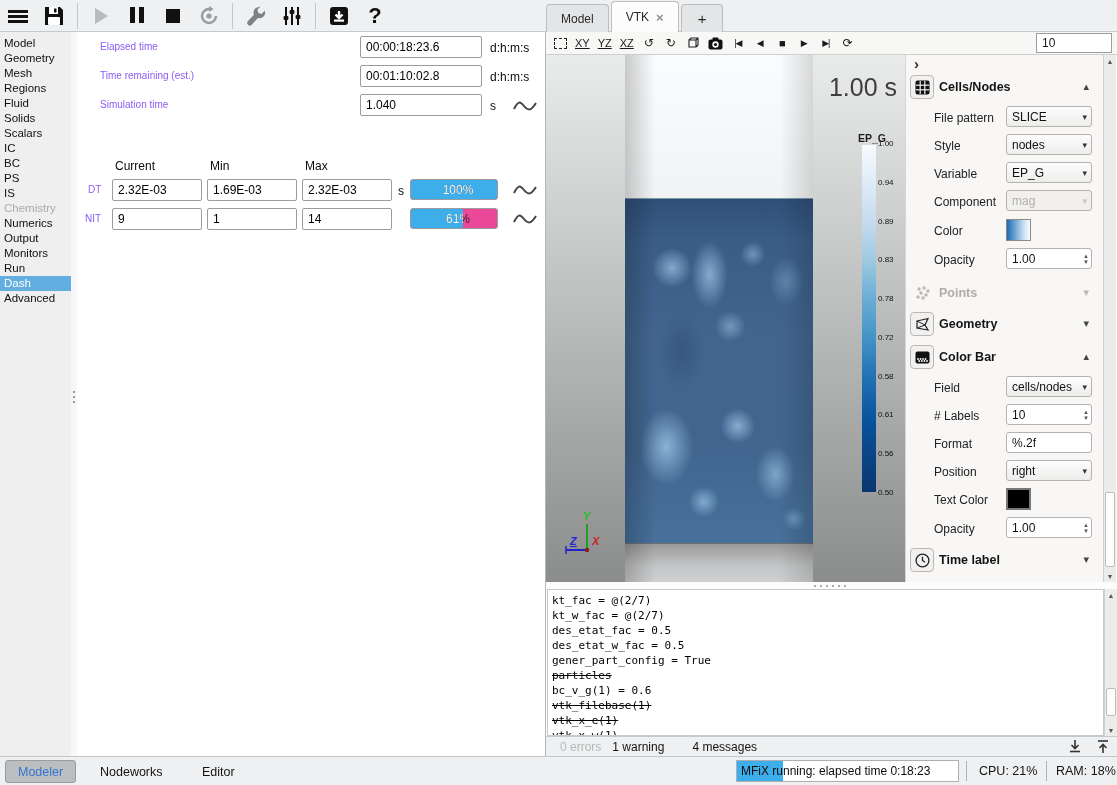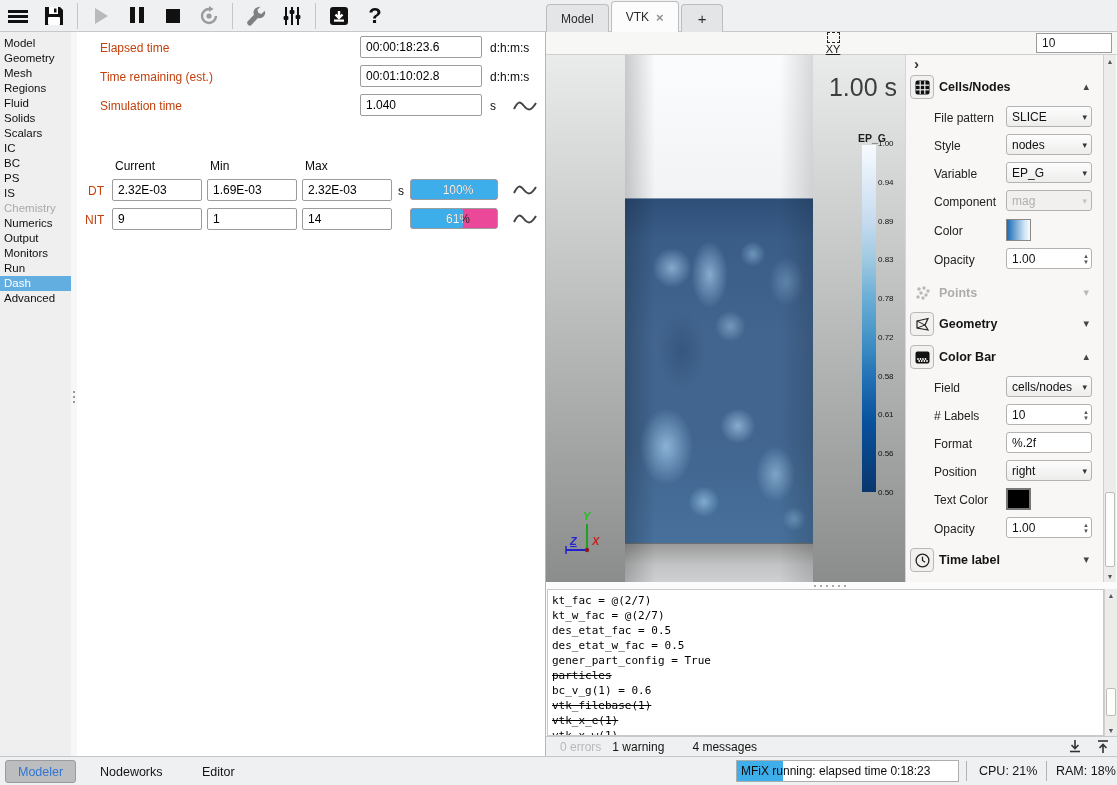--- a/index.html
+++ b/index.html
@@ -32,37 +32,37 @@
   .nav-item.sel { background:#63aee1; color:#fff; }
   .nav-item.dis { color:#a9aaab; }
   .nav-splitter { position:absolute; left:71px; top:32px; width:6px; height:724px; background:#f7f7f7; }
   .nav-splitter .dots { position:absolute; left:1px; top:358px; width:4px; height:14px;
       background:radial-gradient(circle 1px at 2px 2px,#9a9a9a 1px,transparent 1.5px),
                  radial-gradient(circle 1px at 2px 7px,#9a9a9a 1px,transparent 1.5px),
                  radial-gradient(circle 1px at 2px 12px,#9a9a9a 1px,transparent 1.5px); }
 
   
   .main-panel { position:absolute; left:77px; top:32px; width:463px; height:724px; background:#fff; }
-  .fieldlabel { position:absolute; left:23px; font-size:12px; color:#c2410c; }
+  .fieldlabel { position:absolute; left:23px; font-size:10px; color:#8b5cf6; }
   .tinput { position:absolute; border:1px solid #9b9c9d; border-radius:2px; background:#fff; font-size:12px;
             padding:0 5px; display:flex; align-items:center; color:#000; }
   .suffix { position:absolute; font-size:12px; color:#0a0a0a; }
   .squiggle { position:absolute; width:24px; height:16px; }
   .thead { position:absolute; font-size:12px; color:#0a0a0a; }
   .pbar { position:absolute; width:88px; height:21px; border:1px solid #9b9c9d; border-radius:3px; background:#ec4899; overflow:hidden; }
   .pbar .fill { position:absolute; left:0; top:0; bottom:0; background:#3daee9; border-radius:2px; }
   .pbar .ptext { position:absolute; left:0; top:0; width:94px; height:19px; display:flex; align-items:center; justify-content:center; font-size:12px; }
   .pbar .ptext.dark { color:#2a2a2a; }
   .pbar .clipwrap { position:absolute; left:0; top:0; bottom:0; overflow:hidden; }
   .pbar .clipwrap .ptext { color:#fff; }
 
   
   .right-region { position:absolute; left:545px; top:32px; width:572px; height:724px; border-left:1px solid #b5b6b7; background:#fcfcfc; }
   .vtk-toolbar { position:absolute; left:0; top:0; width:572px; height:23px; background:#f7f7f6; border-bottom:1px solid #cfcfce;
-                 display:flex; align-items:center; padding-left:4px;flex-direction:column; }
+                 display:flex; align-items:center; padding-left:4px; }
   .vbtn { height:20px; min-width:20px; padding:0 3px; display:flex; align-items:center; justify-content:center;
           font-size:11px; color:#1a1a1a; margin-right:2px; }
   .vbtn.ul { text-decoration:underline; font-size:11px; }
   .vbtn .small-glyph { font-size:12px; }
   .vbtn .media { font-size:9px; letter-spacing:-1px; }
   .fitbox { width:13px; height:11px; border:1px dashed #222; }
   .frame-input { position:absolute; right:6px; top:1px; width:76px; height:20px; border:1px solid #9b9c9d; background:#fff;
                  font-size:12px; display:flex; align-items:center; padding-left:5px; }
 
   

